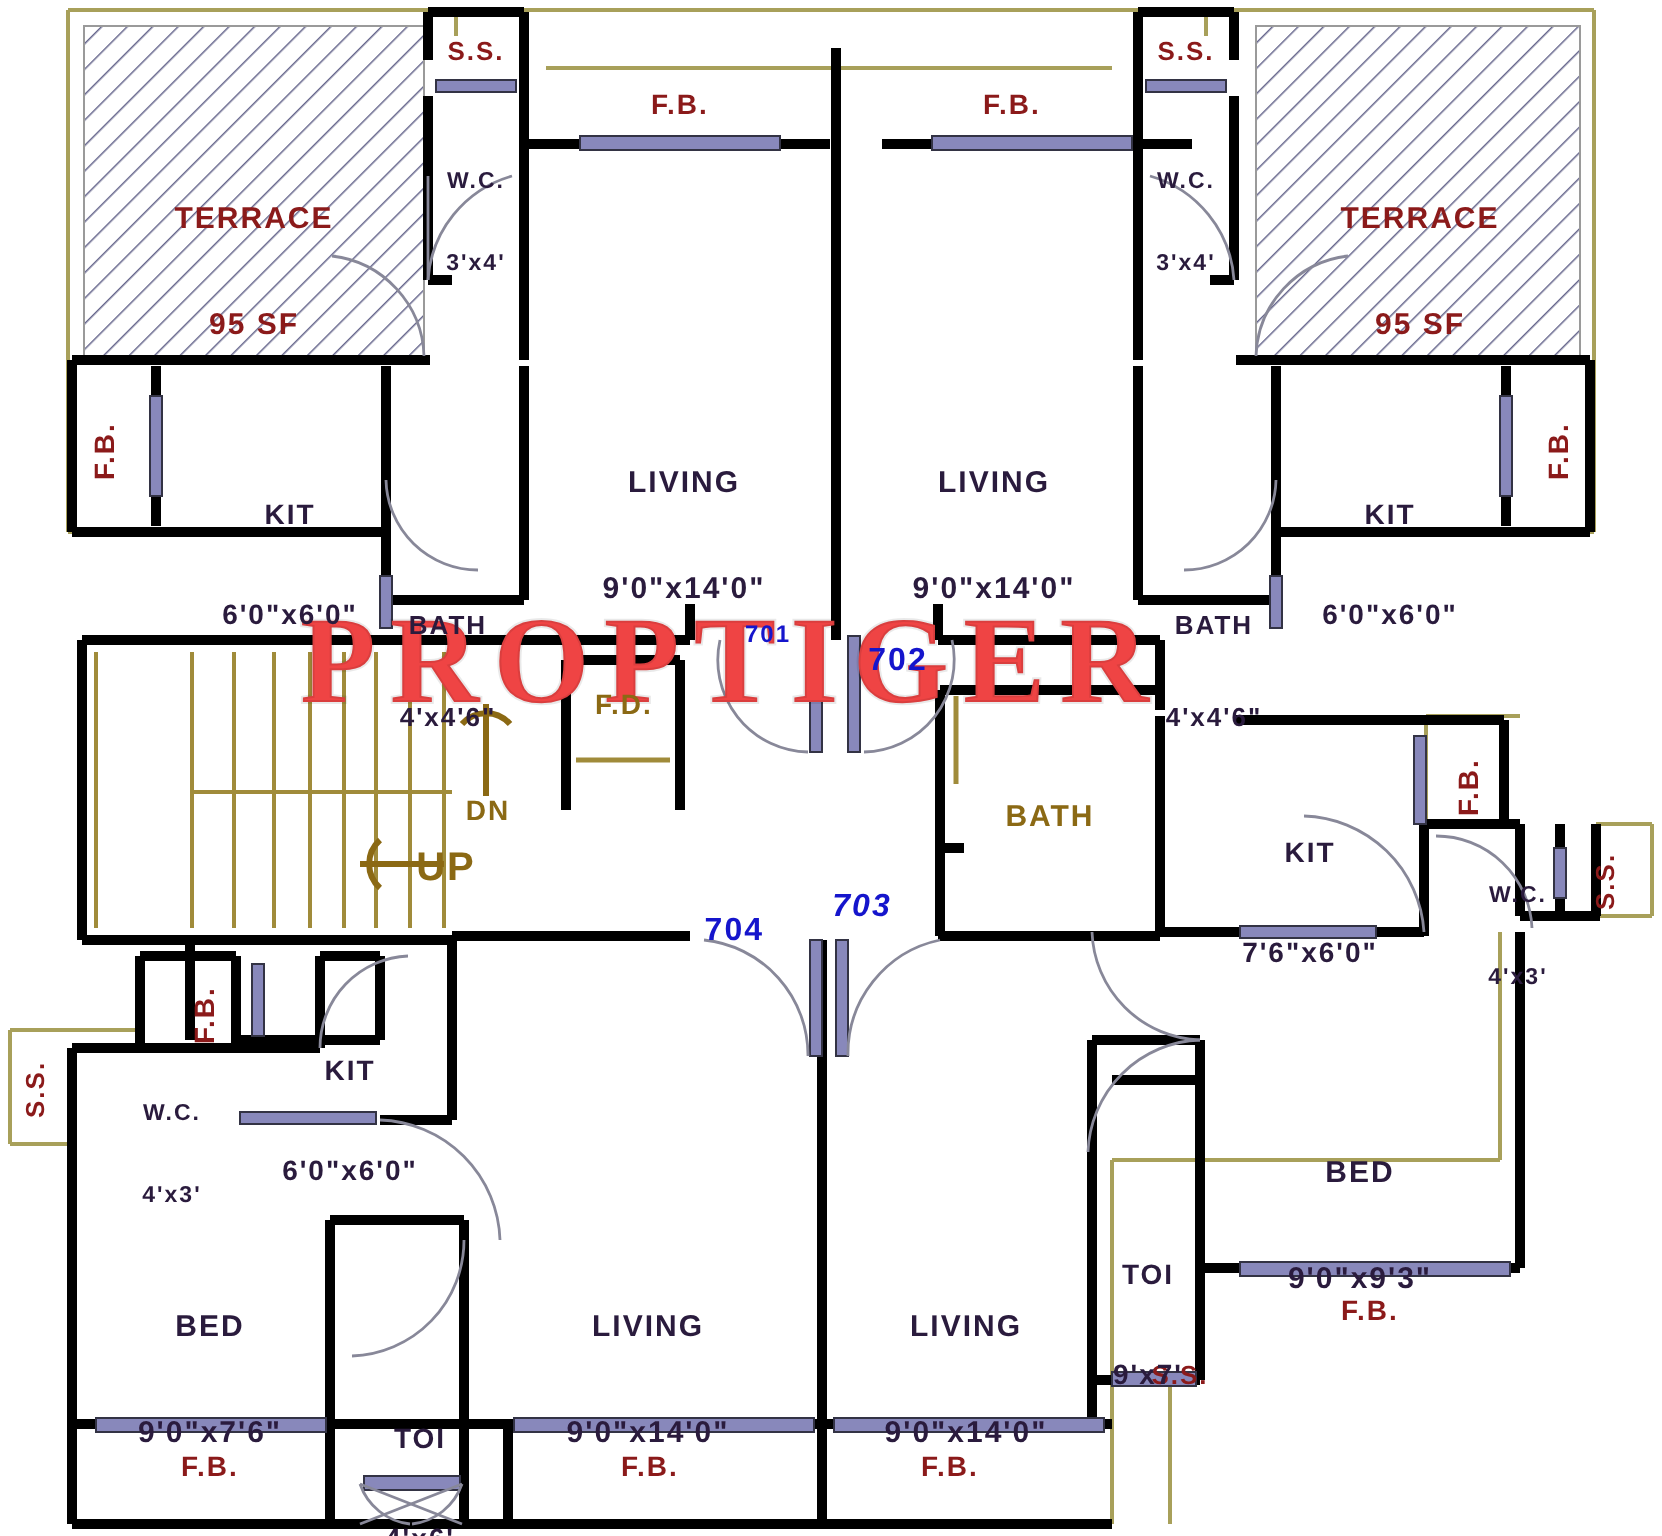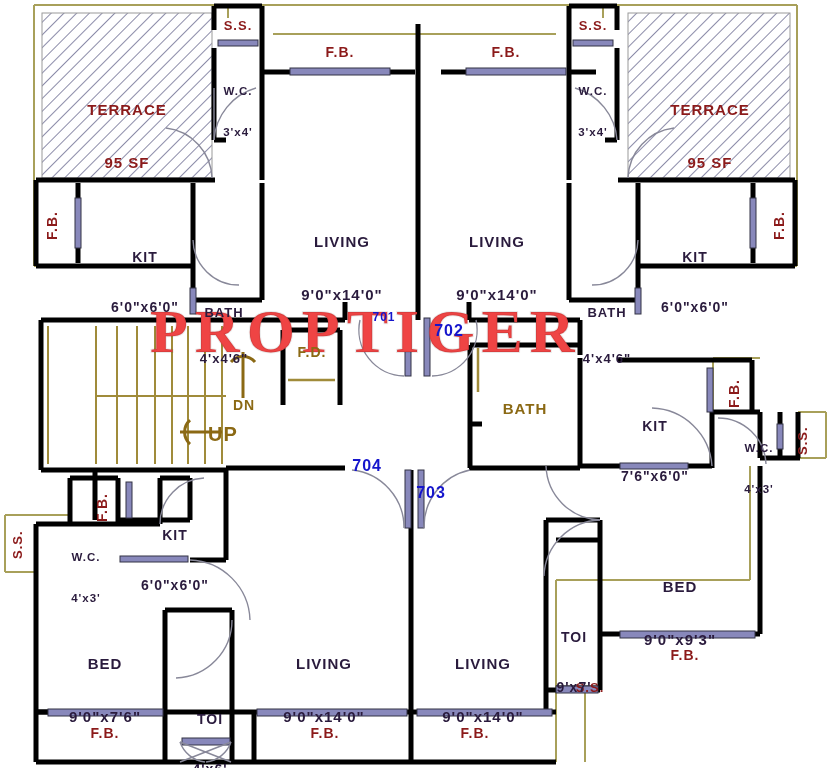--- a/index.html
+++ b/index.html
@@ -420,15 +420,15 @@
   </div>
 
   <div class="lbl gold" style="left:480px;top:400px;width:90px;font-size:15px;">BATH</div>
   <div class="lbl gold" style="left:288px;top:344px;width:48px;font-size:14px;">F.D.</div>
   <div class="lbl gold" style="left:226px;top:397px;width:36px;font-size:14px;">DN</div>
   <div class="lbl gold" style="left:205px;top:423px;width:36px;font-size:20px;">UP</div>
 
   <div class="lbl blue" style="left:363px;top:310px;width:42px;font-size:12px;">701</div>
   <div class="lbl blue" style="left:428px;top:310px;width:42px;font-size:16px;margin-top:12px;">702</div>
   <div class="lbl blue" style="left:340px;top:457px;width:42px;font-size:16px;text-align:right;">704</div>
-  <div class="lbl blue" style="left:410px;top:484px;width:42px;font-size:16px;">703</div>
+  <div class="lbl blue" style="left:410px;top:445px;width:42px;font-size:16px;font-style:italic;">703</div>
 
 </div>
 
 </body></html>

